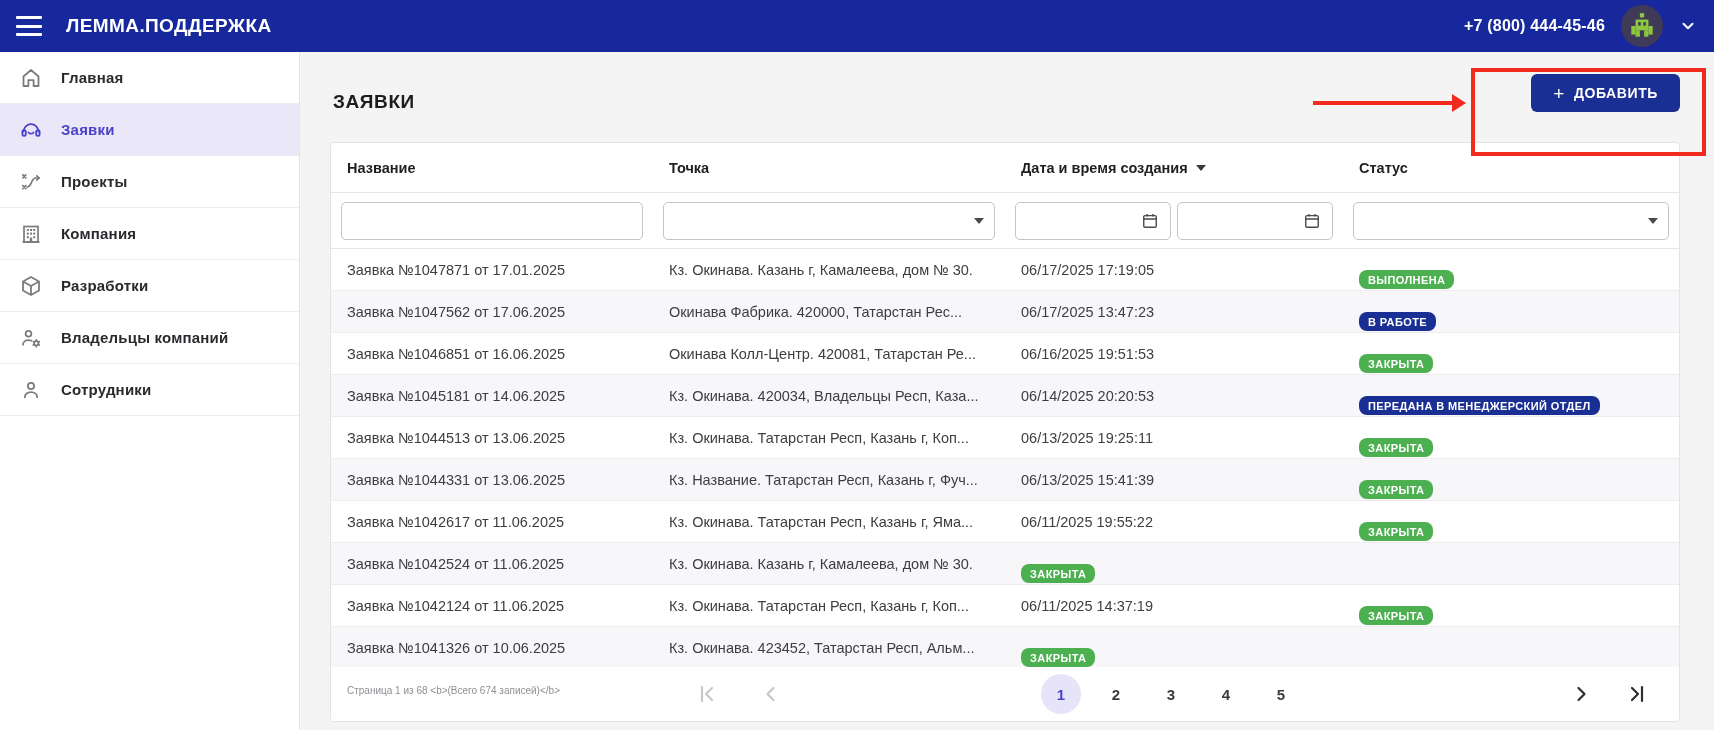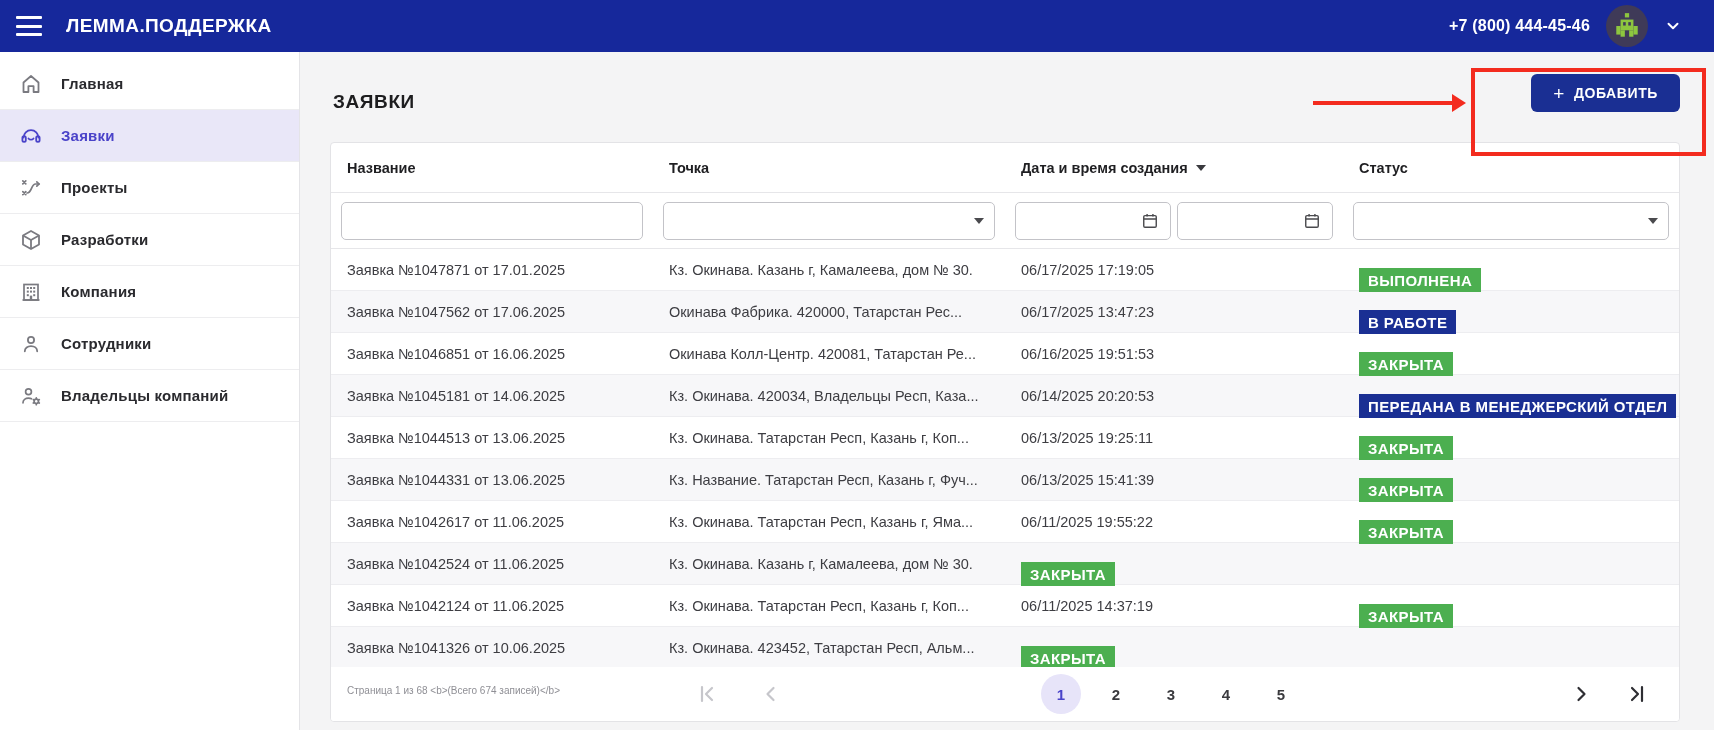--- a/index.html
+++ b/index.html
@@ -4,27 +4,27 @@
 <style>
   html,body{margin:0;padding:0;background:#f4f4f5;}
   *{box-sizing:border-box;font-family:"Liberation Sans",sans-serif;}
   .screen{position:relative;width:1714px;height:730px;overflow:hidden;background:#f0abfc;}
 
   
   .topbar{position:absolute;left:0;top:0;width:1714px;height:52px;background:#16289b;display:flex;align-items:center;z-index:5;}
   .burger{width:26px;height:20px;margin-left:16px;display:flex;flex-direction:column;justify-content:space-between;cursor:pointer;}
   .burger span{display:block;height:3px;background:#fff;border-radius:1px;}
   .brand{color:#fff;font-size:19px;font-weight:800;letter-spacing:.4px;margin-left:24px;}
-  .topbar-right{margin-left:auto;display:flex;align-items:center;gap:16px;padding-right:32px;}
+  .topbar-right{margin-left:auto;display:flex;align-items:center;gap:16px;padding-right:17px;}
   .phone{color:#fff;font-size:16px;font-weight:600;letter-spacing:.2px;}
   .avatar{width:42px;height:42px;border-radius:50%;background:#3f3a58;display:flex;align-items:center;justify-content:center;overflow:hidden;cursor:pointer;}
   .chev-down{width:18px;height:18px;cursor:pointer;}
 
   
-  .sidebar{position:absolute;left:0;top:52px;width:300px;bottom:0;background:#fff;border-right:1px solid #e4e4e7;padding-top:6px;}
+  .sidebar{position:absolute;left:0;top:52px;width:300px;bottom:0;background:#fff;border-right:1px solid #e4e4e7;}
   .sitem{height:52px;display:flex;align-items:center;gap:18px;padding-left:19px;border-bottom:1px solid #ededef;color:#2a2a2e;cursor:pointer;}
   .sitem .icn{width:24px;height:24px;color:#7a7a80;flex:0 0 24px;}
   .sitem .lbl{font-size:15px;font-weight:700;letter-spacing:.2px;}
   .sitem.item-active{background:#e9e7f8;color:#4a43c9;}
   .sitem.item-active .icn{color:#4a43c9;}
 
   
   .main{position:absolute;left:300px;top:52px;right:0;bottom:0;background:#f4f4f5;}
   .page-title{position:absolute;left:33px;top:26px;font-size:19px;font-weight:800;color:#1d1d1f;letter-spacing:.6px;}
   .add-btn{position:absolute;right:34px;top:22px;height:38px;padding:0 22px;background:#1a2f93;color:#fff;border:none;border-radius:6px;font-size:14px;font-weight:700;letter-spacing:.6px;display:flex;align-items:center;gap:9px;cursor:pointer;}
@@ -44,21 +44,21 @@
   .sort-caret{width:0;height:0;border-left:5px solid transparent;border-right:5px solid transparent;border-top:6px solid #3a3a3e;display:inline-block;cursor:pointer;}
   .tfilter{height:56px;border-bottom:1px solid #e6e6e9;}
   .fcell{padding:0 10px 0 10px;display:flex;gap:6px;align-items:center;}
   .finput{height:38px;border:1px solid #c3c3c8;border-radius:5px;background:#fff;width:100%;display:flex;align-items:center;justify-content:flex-end;padding:0 10px;color:#555;cursor:text;}
   input.finput{outline:none;font-size:14px;}
   .ficon{width:20px;height:20px;color:#4a4a4e;flex:0 0 20px;}
   .dd-caret{width:0;height:0;border-left:5px solid transparent;border-right:5px solid transparent;border-top:6px solid #4a4a4e;}
   .trow{height:42px;border-bottom:1px solid #ededf0;cursor:pointer;}
   .trow:nth-child(even){background:#f7f7f9;}
   .td{font-size:14.5px;color:#3d3d42;}
-  .badge{display:inline-block;padding:4px 9px 3px;border-radius:0;font-size:15px;font-weight:700;color:#fff;letter-spacing:.4px;white-space:nowrap;margin-top:20px;}
+  .badge{display:inline-block;padding:4px 9px 3px;border-radius:8px;font-size:11px;font-weight:700;color:#fff;letter-spacing:.4px;white-space:nowrap;margin-top:20px;}
   .badge-green{background:#4caf50;}
   .badge-navy{background:#1a2f93;text-align:center;}
 
   
   .tfoot{position:absolute;left:0;right:0;bottom:0;height:54px;background:#fff;}
   .pg-summary{position:absolute;left:16px;top:18px;font-size:10px;color:#8f8f95;}
   .pg-icon{position:absolute;top:15px;width:24px;height:24px;cursor:pointer;}
   .pg-icon.disabled{color:#c6c6cb;}
   .pg-icon.enabled{color:#2e2e33;}
   .pg-first{left:364px;} .pg-prev{left:428px;}
@@ -122,59 +122,59 @@
     <div class="sitem item-normal">
       <span class="icn"><svg viewBox="0 0 24 24" fill="none" stroke="currentColor" stroke-width="1.7" stroke-linecap="round">
             <path d="M3.8 4.8l3 3M6.8 4.8l-3 3"></path>
             <path d="M3.8 15.6l3 3M6.8 15.6l-3 3"></path>
             <path d="M8 17c5 0 4-9 8.5-9H20"></path>
             <path d="M17.8 5.8L20 8l-2.2 2.2"></path>
           </svg></span>
       <span class="lbl">Проекты</span>
     </div>
     <div class="sitem item-normal">
-      <span class="icn"><svg viewBox="0 0 24 24" fill="none" stroke="currentColor" stroke-width="1.8" stroke-linejoin="round">
-            <path d="M12 3l8 4.5v9L12 21l-8-4.5v-9Z"></path>
-            <path d="M4 7.5L12 12l8-4.5M12 12v9"></path>
-          </svg></span>
-      <span class="lbl">Разработки</span>
-    </div>
-    <div class="sitem item-normal">
       <span class="icn"><svg viewBox="0 0 24 24" fill="none" stroke="currentColor" stroke-width="1.7">
             <rect x="5" y="4.5" width="14" height="15.5"></rect>
             <path d="M3.5 20h17"></path>
             <g fill="currentColor" stroke="none">
               <rect x="7.8" y="7" width="2" height="2"></rect>
               <rect x="11" y="7" width="2" height="2"></rect>
               <rect x="14.2" y="7" width="2" height="2"></rect>
               <rect x="7.8" y="10.6" width="2" height="2"></rect>
               <rect x="11" y="10.6" width="2" height="2"></rect>
               <rect x="14.2" y="10.6" width="2" height="2"></rect>
               <rect x="7.8" y="14.2" width="2" height="2"></rect>
               <rect x="14.2" y="14.2" width="2" height="2"></rect>
               <rect x="10.8" y="15.6" width="2.4" height="4.4"></rect>
             </g>
           </svg></span>
       <span class="lbl">Компания</span>
     </div>
     <div class="sitem item-normal">
-      <span class="icn"><svg viewBox="0 0 24 24" fill="none" stroke="currentColor" stroke-width="1.8" stroke-linecap="round">
-            <circle cx="12" cy="8" r="3.1"></circle>
-            <path d="M5.8 19.3c0-3.3 2.8-5.2 6.2-5.2s6.2 1.9 6.2 5.2"></path>
-          </svg></span>
-      <span class="lbl">Сотрудники</span>
+      <span class="icn"><svg viewBox="0 0 24 24" fill="none" stroke="currentColor" stroke-width="1.8" stroke-linejoin="round">
+            <path d="M12 3l8 4.5v9L12 21l-8-4.5v-9Z"></path>
+            <path d="M4 7.5L12 12l8-4.5M12 12v9"></path>
+          </svg></span>
+      <span class="lbl">Разработки</span>
     </div>
     <div class="sitem item-normal">
       <span class="icn"><svg viewBox="0 0 24 24" fill="none" stroke="currentColor" stroke-width="1.7" stroke-linecap="round">
             <circle cx="9.5" cy="7.8" r="2.9"></circle>
             <path d="M4 18.8c0-3 2.5-4.7 5.5-4.7 1.1 0 2.1.2 3 .7"></path>
             <circle cx="17.3" cy="17.3" r="2.2"></circle>
             <path d="M17.3 13.9v1.1M17.3 19.6v1.1M20.3 15.6l-1 .55M15.3 18.45l-1 .55M20.3 19l-1-.55M15.3 16.15l-1-.55"></path>
           </svg></span>
       <span class="lbl">Владельцы компаний</span>
+    </div>
+    <div class="sitem item-normal">
+      <span class="icn"><svg viewBox="0 0 24 24" fill="none" stroke="currentColor" stroke-width="1.8" stroke-linecap="round">
+            <circle cx="12" cy="8" r="3.1"></circle>
+            <path d="M5.8 19.3c0-3.3 2.8-5.2 6.2-5.2s6.2 1.9 6.2 5.2"></path>
+          </svg></span>
+      <span class="lbl">Сотрудники</span>
     </div>
   </nav>
 
   <main class="main">
     <h1 class="page-title">ЗАЯВКИ</h1>
 
     <button class="add-btn">
       <span class="plus">+</span>
       <span>ДОБАВИТЬ</span>
     </button>

